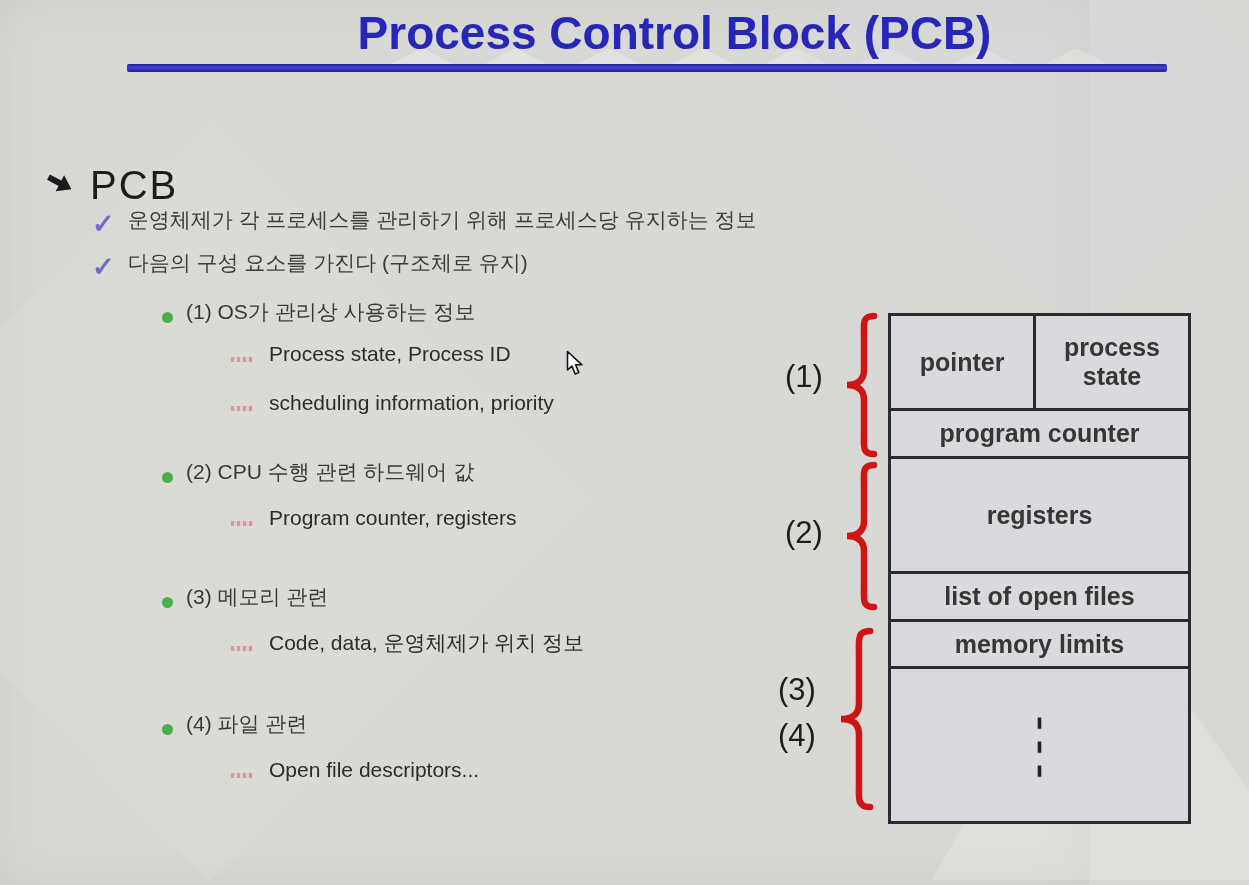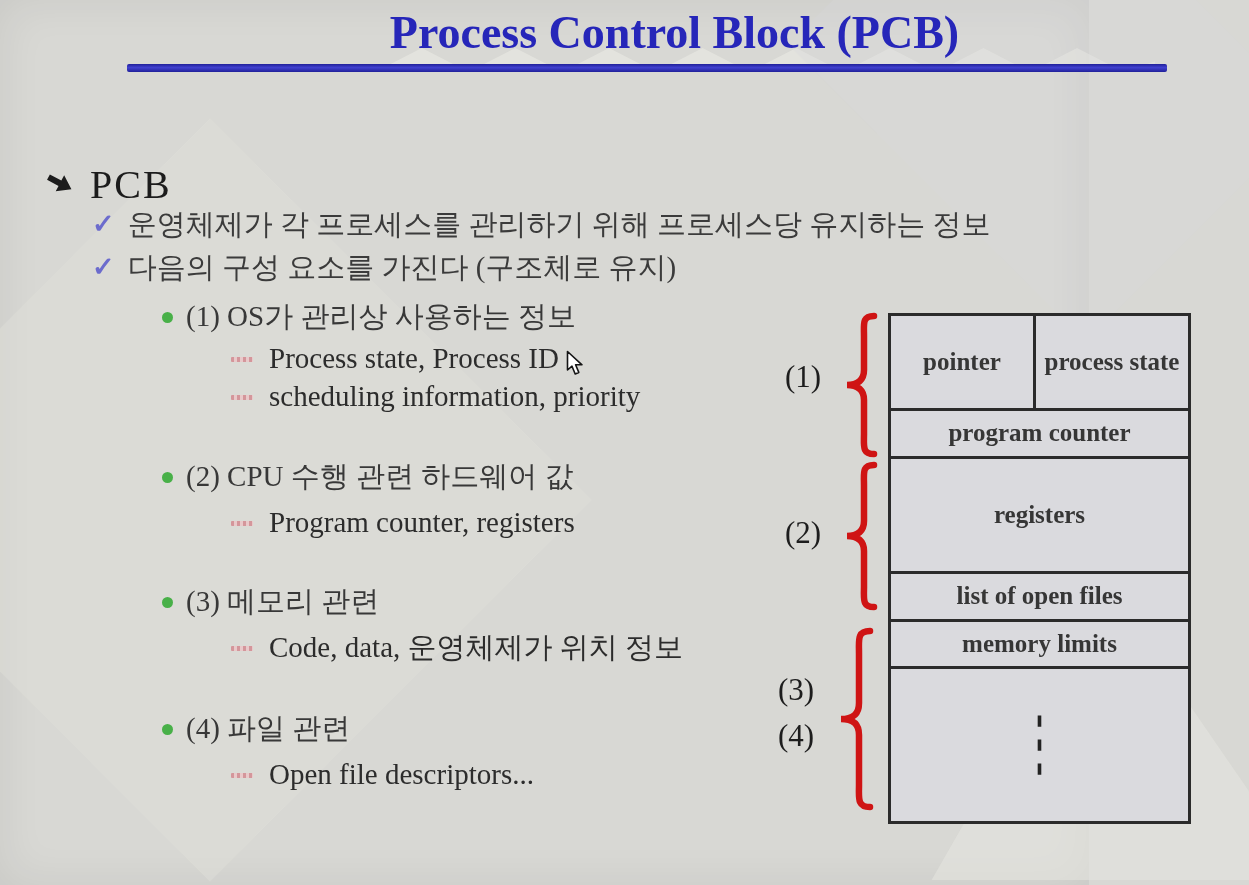--- a/index.html
+++ b/index.html
@@ -1,18 +1,18 @@
 <!DOCTYPE html>
 <html><head>
 <meta charset="utf-8">
 <style>
   html,body{margin:0;padding:0;}
   body{width:1249px;height:885px;overflow:hidden;background:#d8d8d4;}
   #slide{position:relative;width:1089px;height:885px;background:#d8d8d4;
-         font-family:Liberation Serif, serif;
+         font-family:Liberation Sans, sans-serif;
          box-shadow:inset 0 0 46px rgba(0,0,0,0.07);}
   
   .wm{position:absolute;z-index:0;pointer-events:none;}
   .wm-zigzag{left:375px;top:48px;width:780px;height:24px;background:rgba(236,236,230,0.55);
     clip-path:polygon(0% 100%,6% 0%,12% 100%,18% 0%,24% 100%,30% 0%,36% 100%,42% 0%,48% 100%,54% 0%,60% 100%,66% 0%,72% 100%,78% 0%,84% 100%,90% 0%,96% 100%,100% 55%,100% 100%);}
   .wm-diamond1{left:-60px;top:230px;width:540px;height:540px;transform:rotate(45deg);background:rgba(224,224,218,0.45);}
   .wm-diamond2{left:840px;top:-80px;width:420px;height:320px;transform:rotate(45deg);background:rgba(214,214,220,0.30);}
   .wm-tri{left:880px;top:580px;width:430px;height:300px;background:rgba(230,230,224,0.55);
     clip-path:polygon(12% 100%,52% 0%,100% 100%);}
   .layer{position:absolute;inset:0;z-index:1;}
@@ -22,29 +22,29 @@
   .rule{position:absolute;top:64px;left:127px;width:1040px;height:8px;border-radius:2px;
         background:linear-gradient(180deg,#20209a 0%,#4040cf 45%,#20209a 100%);}
   
   .row{position:absolute;display:flex;align-items:flex-start;white-space:nowrap;}
   .pcb-row{top:163px;left:44px;gap:16px;}
   .pcb-row .txt{font-size:40px;color:#1c1c1c;letter-spacing:2px;line-height:1.1;}
   .arrow-ic{margin-top:8px;transform:rotate(28deg);}
   .check-row{left:92px;gap:13px;}
   .check1{top:207px;} .check2{top:250px;}
   .check-ic{font-size:27px;line-height:1.2;color:#6c6ccd;font-weight:700;margin-top:1px;}
-  .k-txt{font-size:29px;color:#3b3b3b;line-height:1.2;}
+  .k-txt{font-size:21px;color:#3b3b3b;line-height:1.2;}
   .sec-head{left:162px;gap:13px;}
   .dot-ic{width:11px;height:11px;border-radius:50%;background:#48b048;margin-top:13px;flex:none;}
   .sec-head .k-txt{color:#383838;}
   .sub-row{left:231px;gap:16px;justify-content:space-between;}
   .dash-ic{width:22px;height:5px;margin-top:16px;border-radius:1px;flex:none;
            background:repeating-linear-gradient(90deg,#d4969b 0 3px,#e9c9ca 3px 6px);}
   .sub-row .k-txt{color:#2c2c2c;}
-  .s1h{top:299px;} .s1a{top:341px;} .s1b{top:379px;}
+  .s1h{top:299px;} .s1a{top:341px;} .s1b{top:390px;}
   .s2h{top:459px;} .s2a{top:505px;}
   .s3h{top:584px;} .s3a{top:630px;}
   .s4h{top:711px;} .s4a{top:757px;}
   
   .pcb-table{position:absolute;left:888px;top:313px;width:303px;height:511px;
              border:3px solid #2b2b2b;box-sizing:border-box;background:#dadade;
              display:flex;flex-direction:column;}
   .t-row{border-bottom:3px solid #2b2b2b;display:flex;align-items:center;justify-content:center;
          font-weight:700;color:#363636;font-size:25px;flex:none;text-align:center;line-height:1.15;}
   .t-row:last-child{border-bottom:none;flex:1;}

